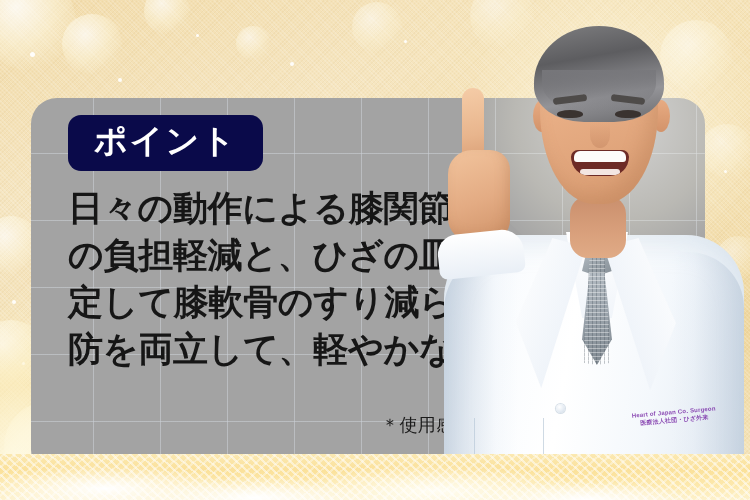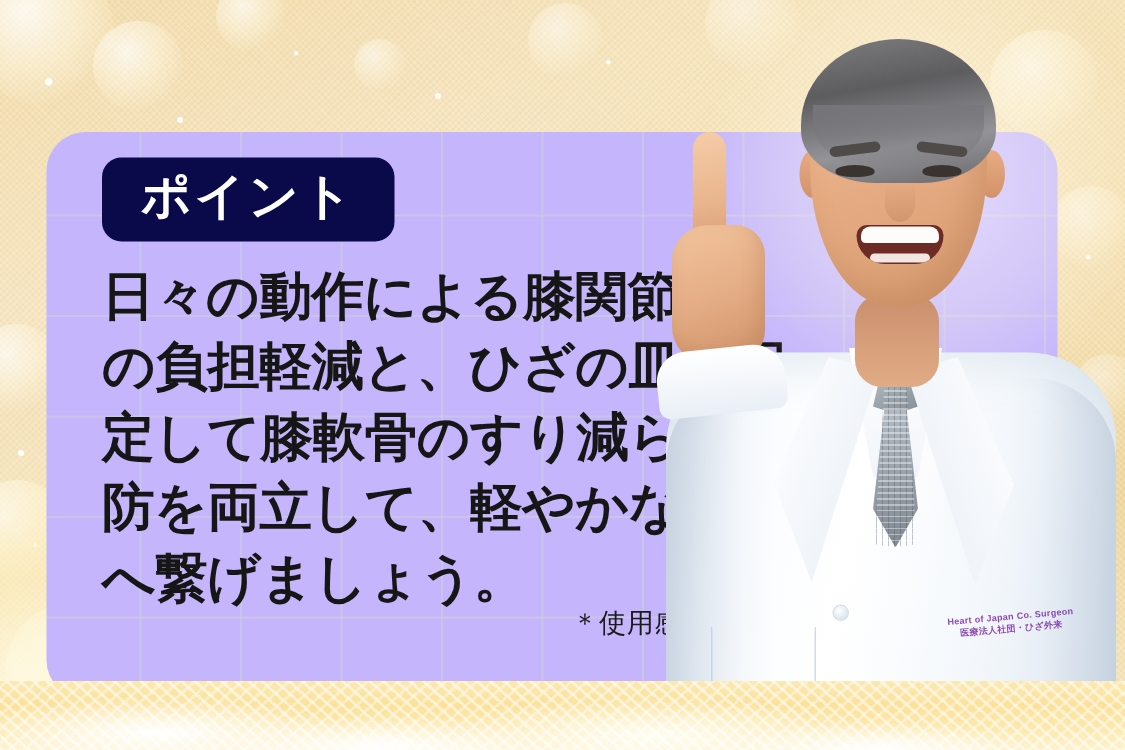--- a/index.html
+++ b/index.html
@@ -62,22 +62,22 @@
   }
   
   .left-glow {
     position:absolute; left:0; bottom:0; width:190px; height:300px;
     background:radial-gradient(ellipse 150px 220px at 8% 92%, rgba(255,252,233,.95) 0%, rgba(252,236,182,.55) 42%, rgba(245,223,160,0) 78%);
   }
 
   
   .card {
     position:absolute;
-    left:31px; top:88px; width:674px; height:378px;
-    background:#c4b5fd;
+    left:31px; top:98px; width:674px; height:378px;
+    background:#a3a3a3;
     border-radius:26px;
     overflow:hidden;
   }
   .card-grid {
     position:absolute; inset:0;
     background-image:
       linear-gradient(to right, rgba(205,210,216,.55) 1px, transparent 1px),
       linear-gradient(to bottom, rgba(205,210,216,.55) 1px, transparent 1px);
     background-size:67px 67px;
     background-position:-5px -12px;
@@ -325,21 +325,20 @@
   <div class="card">
     <div class="card-grid"></div>
 
     <div class="badge">ポイント</div>
 
     <div class="body-copy">
       <span class="line">日々の動作による膝関節へ</span>
       <span class="line">の負担軽減と、ひざの皿を固</span>
       <span class="line">定して膝軟骨のすり減らし予</span>
       <span class="line">防を両立して、軽やかな歩行</span>
-      <span class="line">へ繋げましょう。</span>
     </div>
 
     <div class="disclaimer">＊使用感には個人差があります</div>
   </div>
 
   <div class="doctor">
     <div class="doc-halo"></div>
 
     <div class="coat"></div>
     <div class="coat-shadowL"></div>

